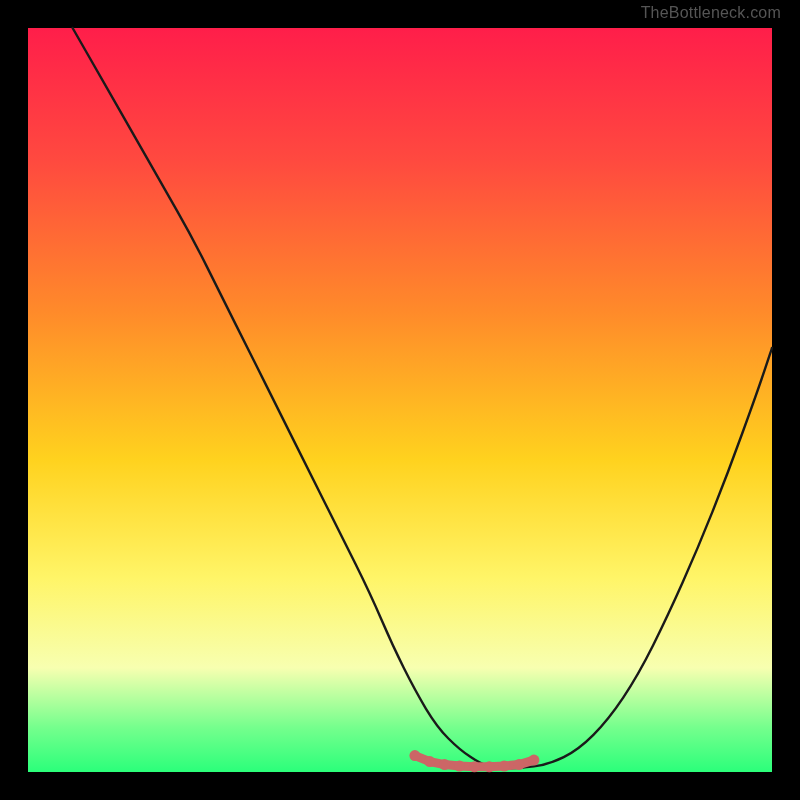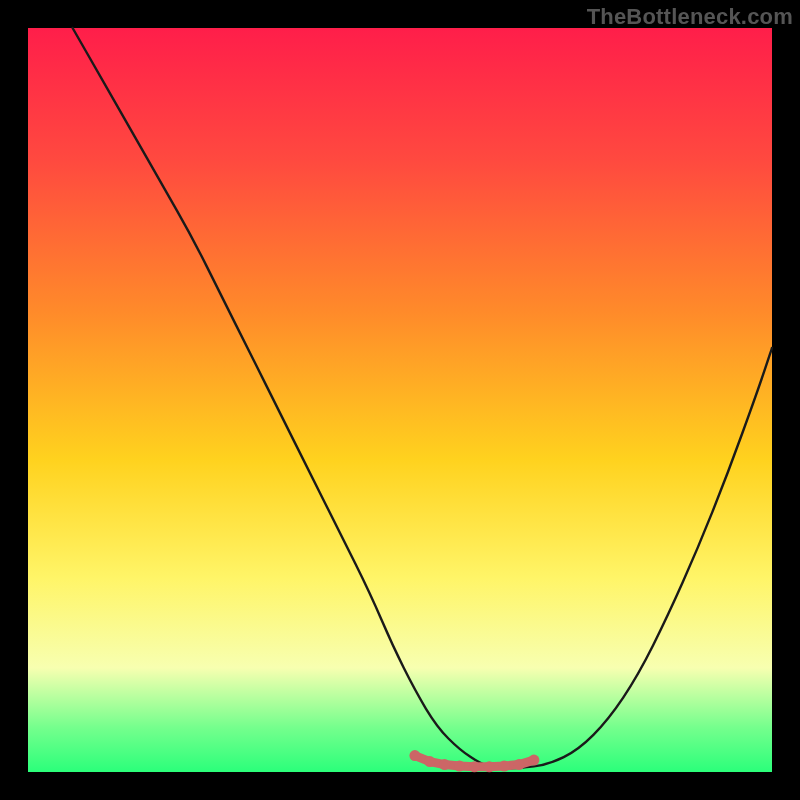--- a/index.html
+++ b/index.html
@@ -39,24 +39,24 @@
     position: absolute;
     left: 0;
     top: 0;
     width: 100%;
     height: 100%;
     overflow: visible;
   }
   .watermark {
     position: absolute;
     top: 4px;
-    right: 7px;
+    right: 19px;
     color: #555;
-    font-size: 22px;
-    font-weight: 700;
+    font-size: 16px;
+    font-weight: 400;
     letter-spacing: 0.2px;
     user-select: none;
   }
 </style>
 </head>
 <body>
 
 <div class="stage">
   <div class="watermark">TheBottleneck.com</div>
 

